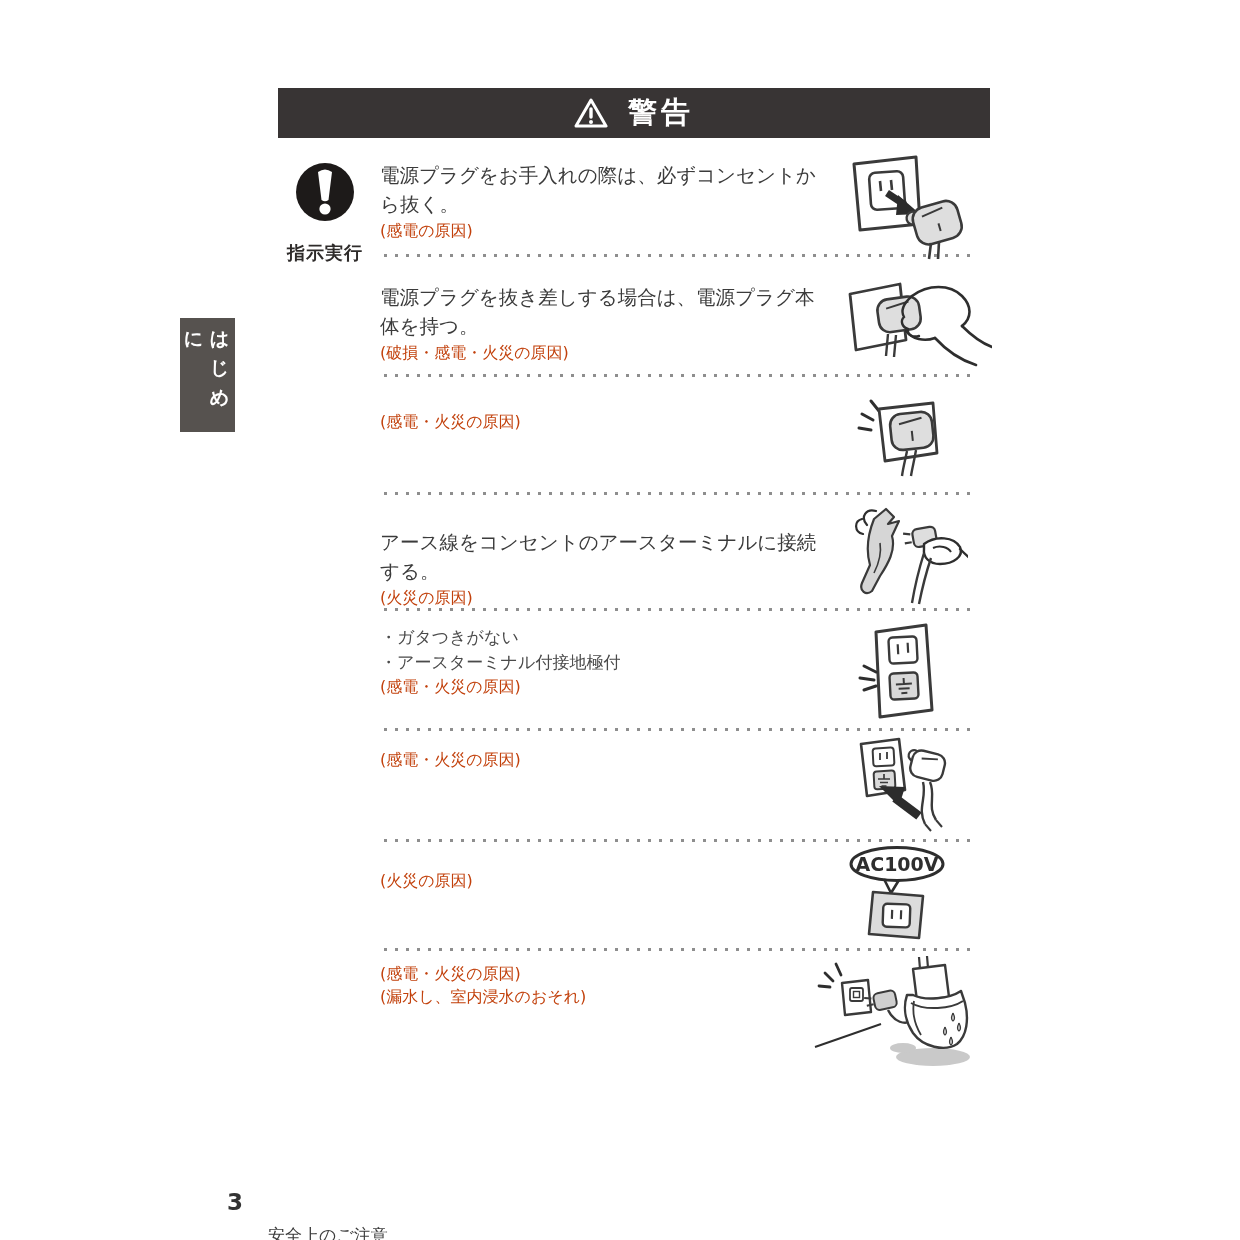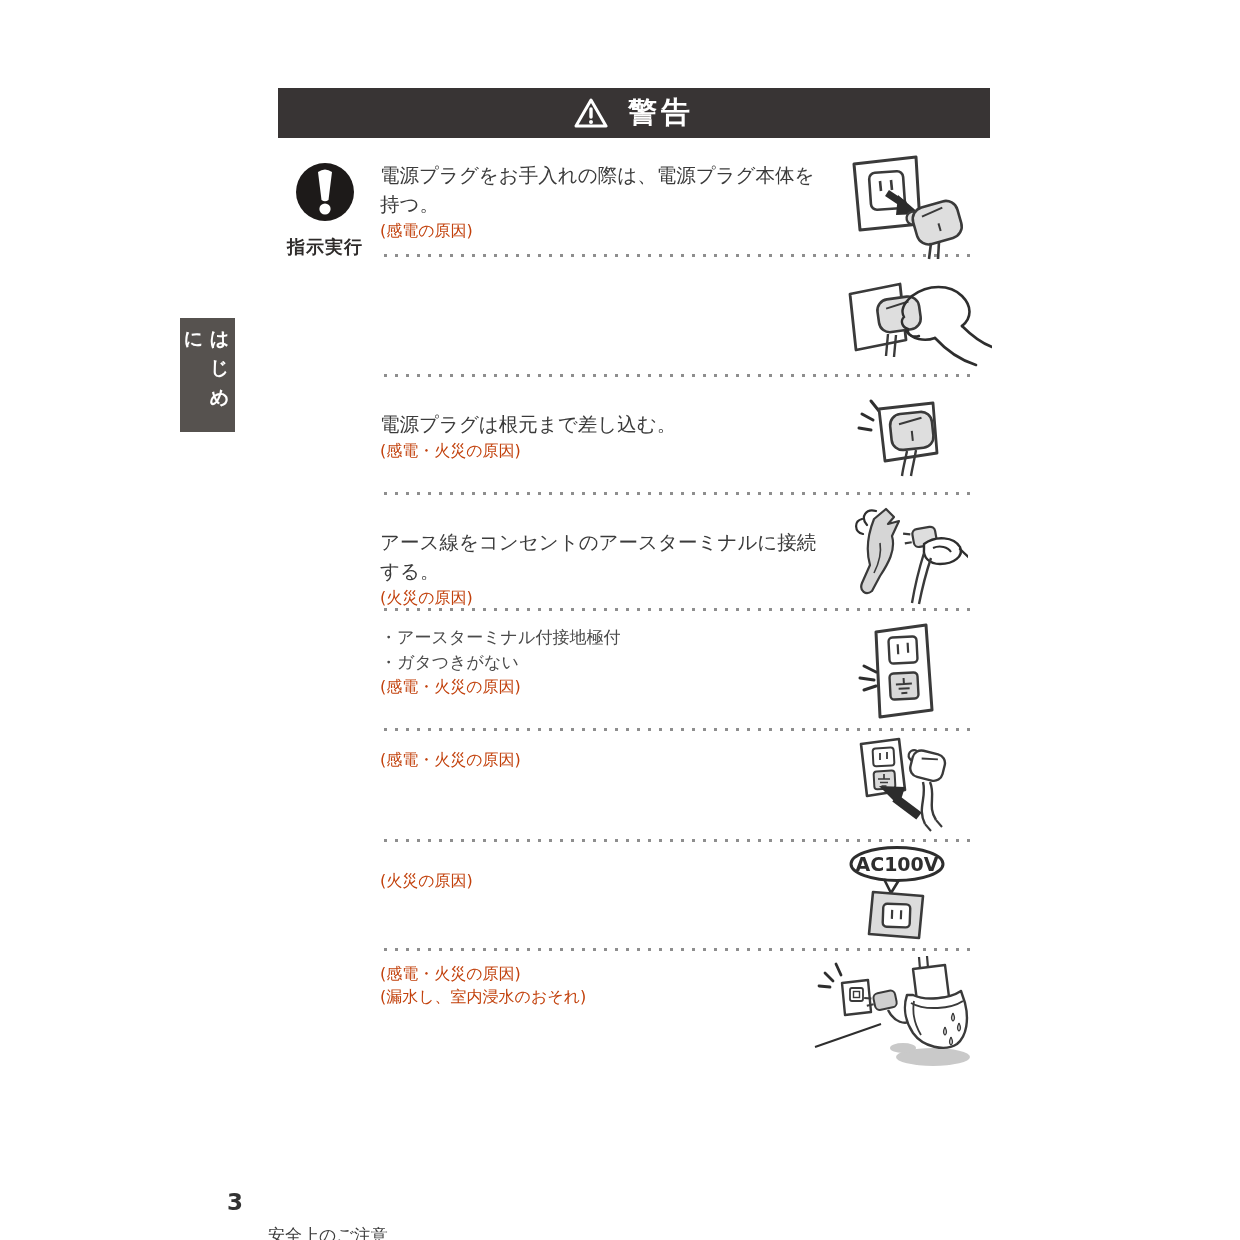--- a/index.html
+++ b/index.html
@@ -8,21 +8,21 @@
   
   .warn-header{position:absolute;left:278px;top:88px;width:712px;height:50px;background:#383434;
         color:#fff;display:flex;align-items:center;justify-content:center;gap:20px;
         font-size:29px;font-weight:bold;letter-spacing:4px;}
   
   .side-tab{position:absolute;left:180px;top:318px;width:55px;height:114px;background:#56524f;
         color:#fff;display:flex;align-items:center;justify-content:center;
         writing-mode:vertical-rl;text-orientation:upright;font-size:19px;font-weight:bold;letter-spacing:7px;}
   
   .mandatory{position:absolute;left:286px;top:162px;width:78px;text-align:center;}
-  .mandatory .lbl{margin-top:9px;font-size:18px;font-weight:bold;color:#2e2b2a;letter-spacing:1px;}
+  .mandatory .lbl{margin-top:15px;font-size:18px;font-weight:bold;color:#2e2b2a;letter-spacing:1px;}
   
   .sect{position:absolute;left:380px;width:452px;}
   .sect .txt{font-size:19.5px;line-height:29px;font-weight:500;color:#3b3b3b;}
   .sect .bullet{font-size:17px;line-height:25px;color:#4a4a4a;}
   .sect .cause{font-size:16px;line-height:23px;color:#c2410c;font-weight:normal;}
   .badge{display:inline-flex;align-items:center;gap:5px;background:#2d2a29;color:#fff;
         border-radius:13px;padding:1px 13px 2px 10px;font-size:15px;font-weight:bold;
         vertical-align:2px;margin-left:4px;}
   .badge .tri{font-size:11px;line-height:1;}
   
@@ -56,58 +56,61 @@
   <div class="mandatory">
     <svg width="60" height="60" viewBox="0 0 60 60">
       <circle cx="30" cy="30" r="29" fill="#1d1a19"></circle>
       <path d="M23,10 Q30,5 37,10 L33.5,38 Q30,40.5 26.5,38 Z" fill="#fff"></path>
       <circle cx="30" cy="47" r="5.6" fill="#fff"></circle>
     </svg>
     <div class="lbl">指示実行</div>
   </div>
 
   <div class="sect" style="top:161px">
-    <div class="txt">電源プラグをお手入れの際は、電源プラグ本体を持つ。</div>
+    <div class="txt">電源プラグをお手入れの際は、必ずコンセントから抜く。</div>
     <div class="cause">(感電の原因)</div>
   </div>
   <svg class="illu" style="left:838px;top:152px" width="152" height="108" viewBox="0 0 152 108">
     <polygon points="16,12 78,5 82,72 22,78" fill="#fff" stroke="#3a3a3a" stroke-width="3" stroke-linejoin="round"></polygon>
     <rect x="32" y="20" width="34" height="37" rx="6" fill="#fff" stroke="#3a3a3a" stroke-width="2.6" transform="rotate(-4 49 38)"></rect>
     <line x1="42" y1="29" x2="43" y2="39" stroke="#3a3a3a" stroke-width="2.6"></line>
     <line x1="53" y1="28" x2="54" y2="38" stroke="#3a3a3a" stroke-width="2.6"></line>
     <path d="M49,41 L67,53" stroke="#2c2c2c" stroke-width="7"></path>
     <polygon points="60,43 82,62 58,63" fill="#2c2c2c"></polygon>
     <g transform="rotate(-16 98 70)">
       <circle cx="77" cy="60" r="6.5" fill="#dedede" stroke="#3a3a3a" stroke-width="2.4"></circle>
       <rect x="76" y="52" width="46" height="38" rx="12" fill="#dedede" stroke="#3a3a3a" stroke-width="2.6"></rect>
       <path d="M86,61 L108,58" stroke="#3a3a3a" stroke-width="2"></path>
       <path d="M100,72 L100,80" stroke="#3a3a3a" stroke-width="2"></path>
     </g>
     <path d="M93,91 L91,107" stroke="#3a3a3a" stroke-width="2.6"></path>
     <path d="M101,90 L100,107" stroke="#3a3a3a" stroke-width="2.6"></path>
   </svg>
   <div class="dots" style="top:253px"></div>
 
+  <div class="sect" style="top:283px">
+    <div class="txt">電源プラグを抜き差しする場合は、電源プラグ本体を持つ。</div>
+    <div class="cause">(破損・感電・火災の原因)</div>
+  </div>
   <svg class="illu" style="left:842px;top:276px" width="150" height="95" viewBox="0 0 150 95">
     <polygon points="8,18 58,8 64,64 14,74" fill="#fff" stroke="#3a3a3a" stroke-width="2.8" stroke-linejoin="round"></polygon>
     <g transform="rotate(-8 56 38)">
       <rect x="36" y="22" width="42" height="33" rx="11" fill="#dedede" stroke="#3a3a3a" stroke-width="2.6"></rect>
       <path d="M45,31 L68,27" stroke="#3a3a3a" stroke-width="2"></path>
     </g>
     <path d="M46,58 L44,80 M54,59 L52,81" stroke="#3a3a3a" stroke-width="2.4" fill="none"></path>
     <path d="M70,20 C86,8 108,8 120,20 C130,30 130,42 120,50" fill="none" stroke="#2e2e2e" stroke-width="2.6" stroke-linecap="round"></path>
     <path d="M70,20 C62,27 58,34 62,41 C58,45 60,51 66,53 C65,58 70,62 77,60" fill="none" stroke="#2e2e2e" stroke-width="2.4" stroke-linecap="round"></path>
     <path d="M64,55 C70,63 82,66 93,62" fill="none" stroke="#2e2e2e" stroke-width="2.4" stroke-linecap="round"></path>
     <path d="M120,50 C130,60 142,68 150,71" fill="none" stroke="#2e2e2e" stroke-width="2.6" stroke-linecap="round"></path>
     <path d="M93,62 C104,74 118,84 134,89" fill="none" stroke="#2e2e2e" stroke-width="2.6" stroke-linecap="round"></path>
   </svg>
   <div class="dots" style="top:373px"></div>
 
   <div class="sect" style="top:410px">
-    <div class="txt">電源プラグは根元まで差し込む。</div>
     <div class="cause">(感電・火災の原因)</div>
   </div>
   <svg class="illu" style="left:855px;top:395px" width="95" height="82" viewBox="0 0 95 82">
     <path d="M16,6 L24,16 M7,19 L18,25 M4,33 L16,35" stroke="#2e2e2e" stroke-width="3" stroke-linecap="round"></path>
     <polygon points="24,14 78,8 82,58 30,66" fill="#fff" stroke="#3a3a3a" stroke-width="2.8" stroke-linejoin="round"></polygon>
     <g transform="rotate(-6 56 38)">
       <rect x="36" y="18" width="42" height="36" rx="11" fill="#dedede" stroke="#3a3a3a" stroke-width="2.6"></rect>
       <path d="M45,28 L68,24" stroke="#3a3a3a" stroke-width="2"></path>
       <path d="M57,36 L57,46" stroke="#3a3a3a" stroke-width="2"></path>
     </g>
@@ -128,22 +131,22 @@
       <path d="M75,29 L68,27 M75,37 L68,37" stroke="#3a3a3a" stroke-width="2.2"></path>
     </g>
     <path d="M88,41 C100,32 118,34 124,44 C128,53 118,61 104,61 C93,61 87,54 88,46 Z" fill="#fff" stroke="#2e2e2e" stroke-width="2.4" stroke-linejoin="round"></path>
     <path d="M97,45 C104,42 112,44 115,49" fill="none" stroke="#2e2e2e" stroke-width="2"></path>
     <path d="M124,46 C130,52 136,58 141,60" fill="none" stroke="#2e2e2e" stroke-width="2.4" stroke-linecap="round"></path>
     <path d="M88,50 C83,66 79,82 76,100 M95,55 C90,70 86,86 83,101" fill="none" stroke="#3a3a3a" stroke-width="2.4"></path>
   </svg>
   <div class="dots" style="top:607px"></div>
 
   <div class="sect" style="top:625px">
+    <div class="bullet">・ガタつきがない</div>
     <div class="bullet">・アースターミナル付接地極付</div>
-    <div class="bullet">・ガタつきがない</div>
     <div class="cause">(感電・火災の原因)</div>
   </div>
   <svg class="illu" style="left:850px;top:620px" width="98" height="103" viewBox="0 0 98 103">
     <polygon points="26,12 76,5 82,90 30,97" fill="#fff" stroke="#3a3a3a" stroke-width="3" stroke-linejoin="round"></polygon>
     <g transform="rotate(-3 53 30)">
       <rect x="39" y="17" width="28" height="26" rx="4" fill="#fff" stroke="#3a3a3a" stroke-width="2.4"></rect>
       <path d="M48,24 L48,34 M58,23 L58,33" stroke="#3a3a3a" stroke-width="2.2"></path>
     </g>
     <g transform="rotate(-3 54 66)">
       <rect x="40" y="53" width="28" height="26" rx="4" fill="#d9d9d9" stroke="#3a3a3a" stroke-width="2.4"></rect>

